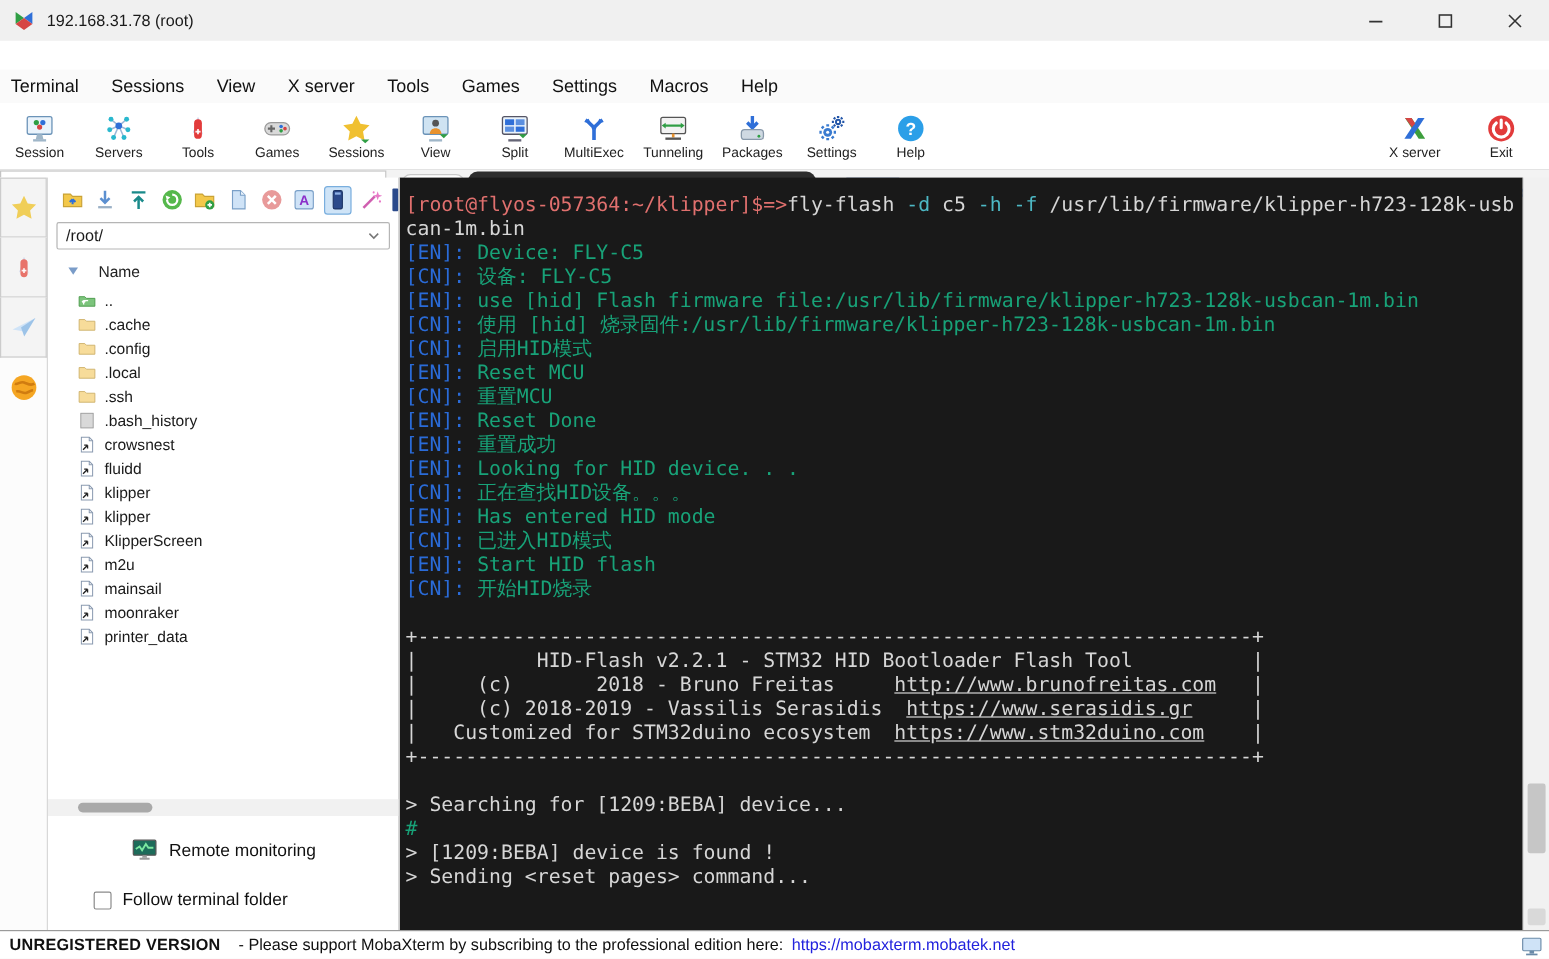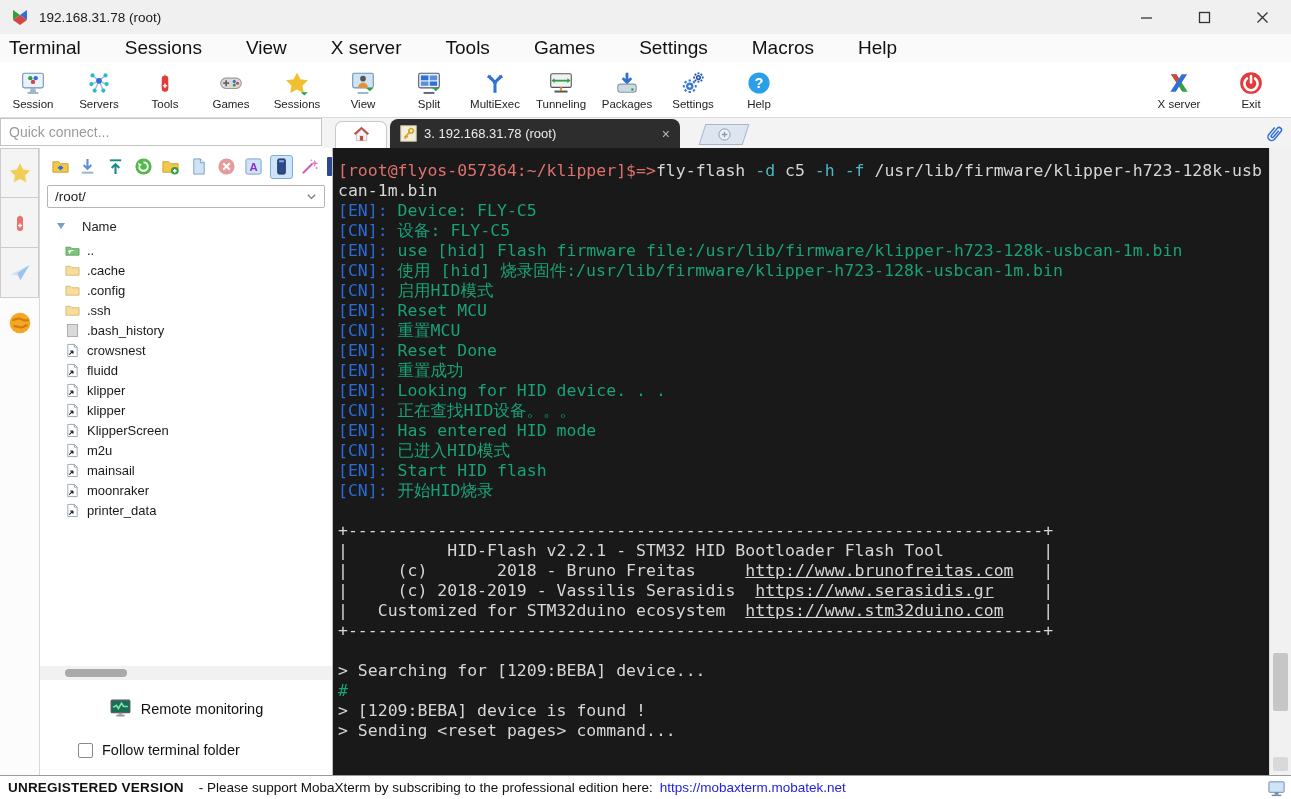--- a/index.html
+++ b/index.html
@@ -10,22 +10,22 @@
   
   .titlebar { height:34px; background:#f0f0f0; display:flex; align-items:center; padding-left:10px; }
   .titlebar .app-icon { width:20px; height:20px; margin-right:9px; }
   .titlebar .app-icon svg { width:20px; height:20px; }
   .titlebar .title { font-size:13.5px; color:#1a1a1a; }
   .wincontrols { margin-left:auto; display:flex; height:34px; }
   .winbtn { width:58px; height:34px; display:flex; align-items:center; justify-content:center; color:#333; }
   .winbtn svg { width:13px; height:13px; }
 
   
-  .menubar { height:28px; background:#fafafa; display:flex; align-items:center; gap:44px;
-    padding-left:9px; font-size:19px; color:#111; }
+  .menubar { height:28px; background:#fafafa; display:flex; align-items:center; gap:27px;
+    padding-left:9px; font-size:15px; color:#111;margin-top:24px; }
   .menuitem { cursor:default; }
 
   
   .toolbar { height:56px; background:#fff; display:flex; align-items:stretch;
     border-bottom:1px solid #dcdcdc; }
   .tbtn { width:66px; display:flex; flex-direction:column; align-items:center; justify-content:center;
     gap:2px; font-size:11.5px; color:#222; }
   .tbtn .ticon, .tbtn .ticon svg { width:26px; height:26px; display:block; }
   .tb-spacer { flex:1; }
   .tbtn.wide { width:72px; }
@@ -496,20 +496,28 @@
             </span>
             <span>.cache</span>
           </div>
           <div class="frow">
             <span class="ficon">
               <svg viewBox="0 0 16 16">
                 <path d="M1 3.5h5l1.5 1.5H15v8H1z" fill="#f7dc9a" stroke="#cdb06a" stroke-width="0.8"></path>
               </svg>
             </span>
             <span>.config</span>
+          </div>
+          <div class="frow">
+            <span class="ficon">
+              <svg viewBox="0 0 16 16">
+                <path d="M1 3.5h5l1.5 1.5H15v8H1z" fill="#f7dc9a" stroke="#cdb06a" stroke-width="0.8"></path>
+              </svg>
+            </span>
+            <span>.local</span>
           </div>
           <div class="frow">
             <span class="ficon">
               <svg viewBox="0 0 16 16">
                 <path d="M1 3.5h5l1.5 1.5H15v8H1z" fill="#f7dc9a" stroke="#cdb06a" stroke-width="0.8"></path>
               </svg>
             </span>
             <span>.ssh</span>
           </div>
           <div class="frow">

